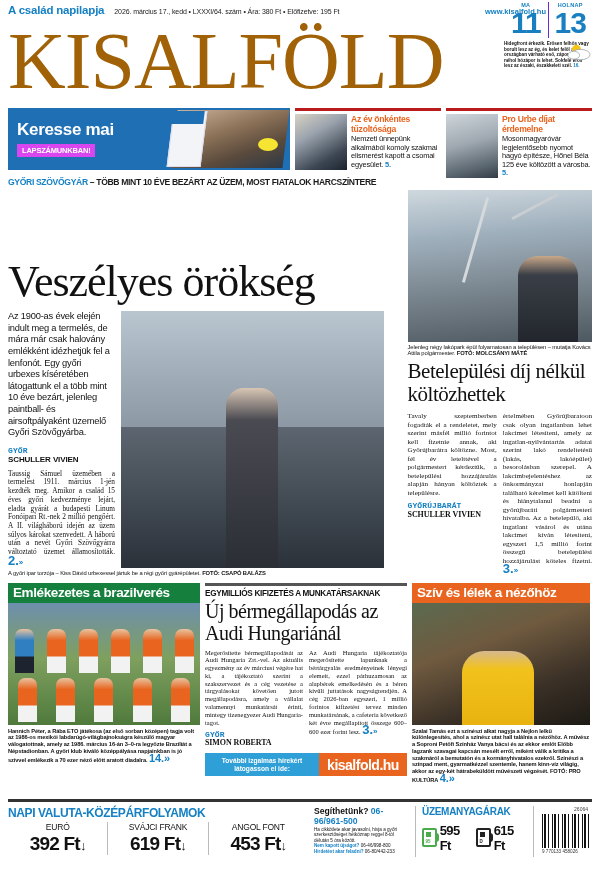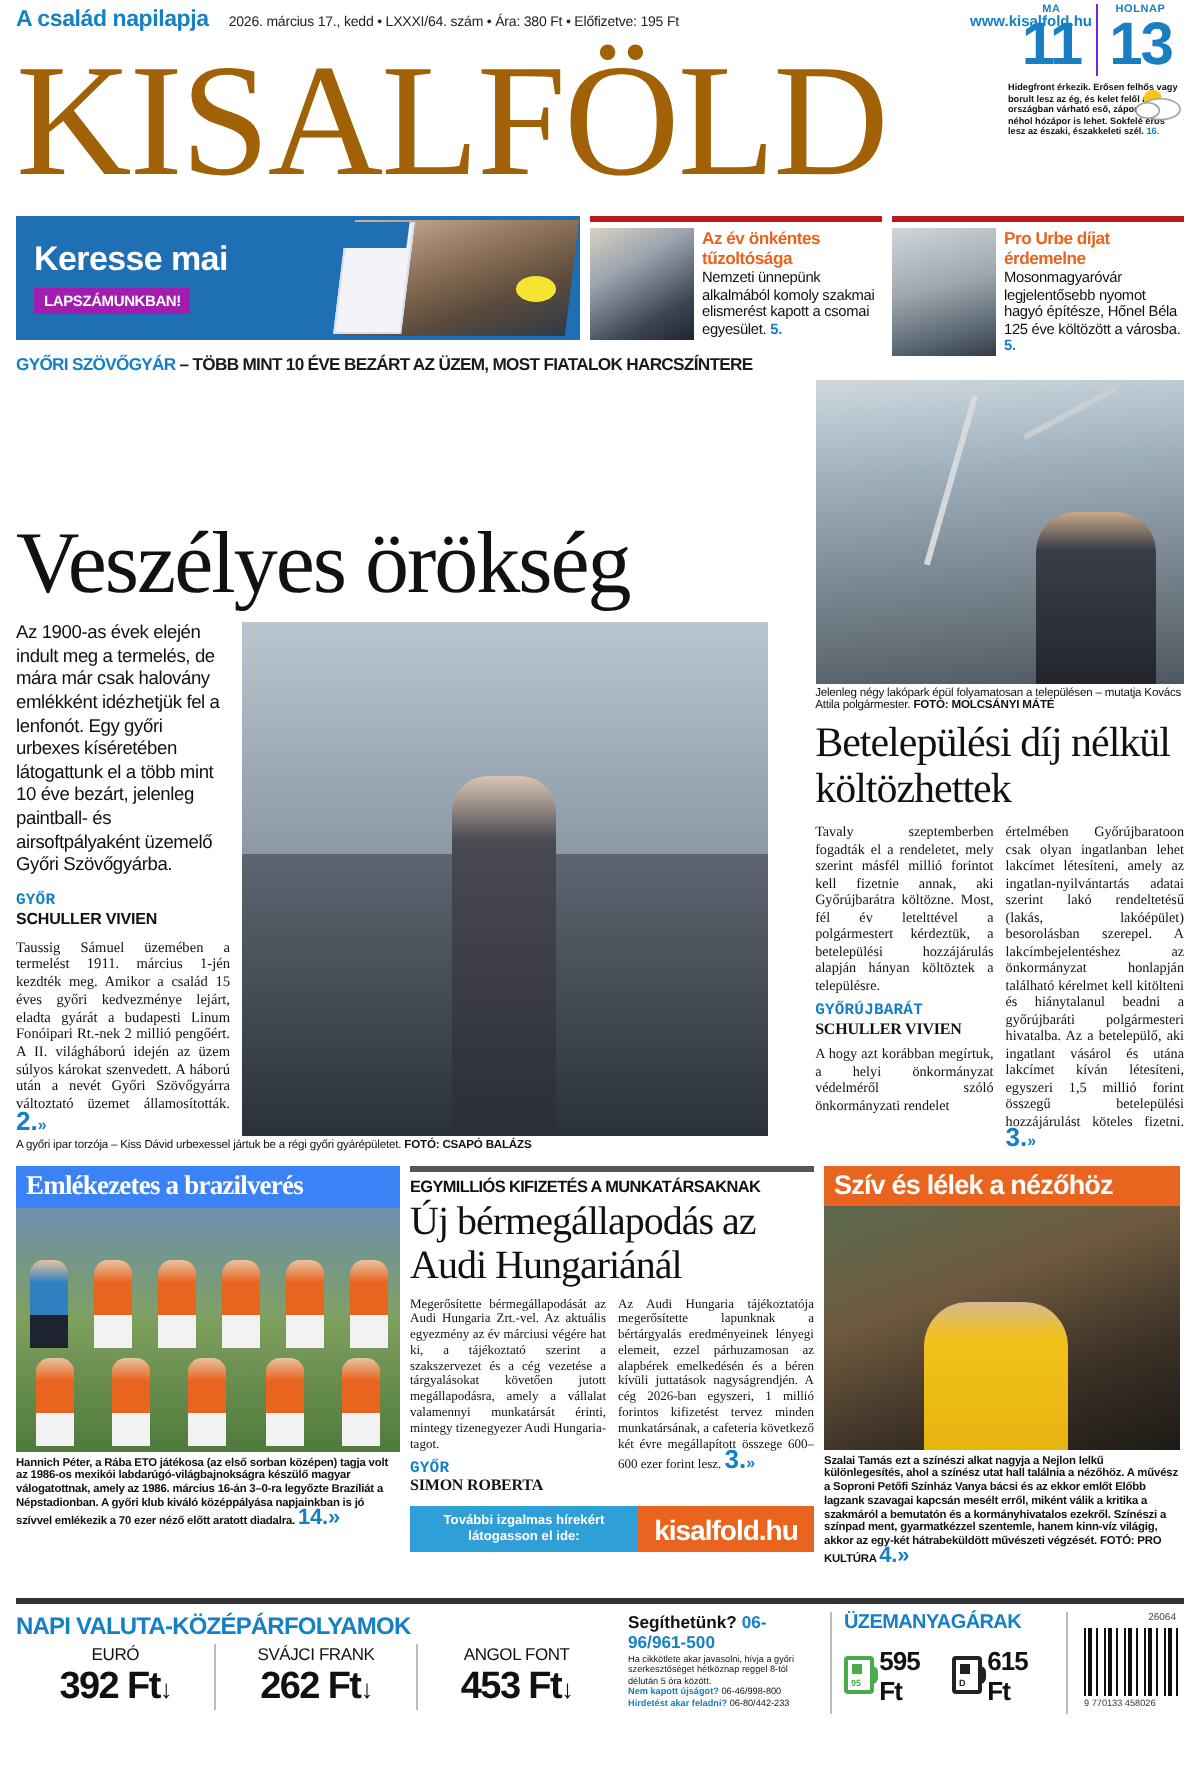--- a/index.html
+++ b/index.html
@@ -39,21 +39,21 @@
   .wx-lbl { font-size: 5.5px; font-weight: bold; color: #1580c4; letter-spacing: 0.3px; }
   .wx-val { font-size: 30px; font-weight: bold; color: #1a7fc1; line-height: 30px; letter-spacing: -1px; }
   .wx-text { font-size: 4.6px; line-height: 5.6px; color: #111; margin-top: 3px; font-weight: bold; position: relative; }
   .wx-text .pg { color: #1580c4; }
   .wx-icon { position: absolute; right: 0; top: 2px; width: 26px; height: 18px; }
 
   
   .promostrip { display: flex; gap: 5px; height: 62px; margin-top: 2px; }
   .promo-ad { width: 282px; background: #1f6fb5; position: relative; overflow: hidden; }
   .promo-ad .pa-head { position: absolute; left: 9px; top: 12px; color: #fff; font-size: 17px; font-weight: bold; letter-spacing: -0.3px; }
-  .promo-ad .pa-sub { position: absolute; left: 9px; top: 36px; background: #a21caf; color: #fff; font-size: 7.5px; font-weight: bold; padding: 2px 5px; letter-spacing: -0.2px; }
+  .promo-ad .pa-sub { position: absolute; left: 9px; top: 36px; background: #d946ef; color: #fff; font-size: 7.5px; font-weight: bold; padding: 2px 5px; letter-spacing: -0.2px; }
   .promo-ad .pa-mag { position: absolute; right: 4px; top: 2px; width: 112px; height: 58px;
       background: linear-gradient(160deg,#cbb29a 0%,#8c7258 40%,#5b4a3c 70%,#2e3a46 100%); transform: skewX(-7deg); }
   .promo-ad .pa-mag2 { position: absolute; right: 86px; top: 3px; width: 34px; height: 56px; background: #f2f4f7; transform: skewX(-7deg); border: 1px solid #dde; }
   .promo-ad .pa-band { position: absolute; right: 86px; top: 3px; width: 34px; height: 13px; background: #1f6fb5; transform: skewX(-7deg); }
   .promo-ad .pa-dot { position: absolute; right: 12px; top: 30px; width: 20px; height: 13px; background: #f5e532; border-radius: 50%; }
 
   .teaser { flex: 1; display: flex; flex-direction: column; border-top: 3px solid #b91c1c; padding-top: 3px; }
   .teaser-inner { display: flex; gap: 4px; flex: 1; }
   .t-photo { width: 52px; background: #6f7e8c; flex-shrink: 0; position: relative; overflow: hidden; }
   .t-photo.p1 { background: linear-gradient(150deg,#d8d2c4 0%,#9aa3ad 35%,#3c4652 75%,#1d2430 100%); }
@@ -101,21 +101,21 @@
   .rc-col { flex: 1; font-family: "Liberation Serif", serif; font-size: 7.1px; line-height: 8.5px; text-align: justify; }
   .rc-byline { margin: 5px 0 4px 0; }
 
   
   .bottom { display: flex; gap: 5px; margin-top: 7px; height: 208px; }
   .panel { position: relative; }
   .panel-a { width: 192px; }
   .panel-b { width: 202px; }
   .panel-c { width: 178px; }
   .pbar { color: #fff; font-size: 13.5px; font-weight: bold; padding: 2px 5px 3px 5px; letter-spacing: -0.4px; }
-  .pbar.green { background: #3b82f6; font-family: Liberation Serif, serif; }
+  .pbar.green { background: #15803d; }
   .pbar.orange { background: #e8641f; }
   .p-photo { height: 122px; position: relative; overflow: hidden; }
   .p-photo.team { background: linear-gradient(180deg,#6d8fae 0%,#7fa05f 45%,#4f7a3c 100%); }
   .p-photo.team .row1, .p-photo.team .row2 { position: absolute; left: 0; right: 0; display: flex; justify-content: space-around; }
   .p-photo.team .row1 { top: 22%; }
   .p-photo.team .row2 { top: 62%; }
   .p-photo.team .pl { width: 19px; height: 44px; background: linear-gradient(180deg,#e8c3a0 0%,#e8641f 26%,#e8641f 62%,#f2f2f2 63%,#f2f2f2 100%); border-radius: 7px 7px 0 0; }
   .p-photo.team .pl.gk { background: linear-gradient(180deg,#e8c3a0 0%,#2f7fc1 26%,#2f7fc1 62%,#1d2430 63%,#1d2430 100%); }
   .p-photo.man { background: linear-gradient(160deg,#5b6a4f 0%,#6f5a3f 35%,#3a3026 70%,#1d1a15 100%); }
   .p-photo.man .jacket { position: absolute; left: 28%; bottom: 0; width: 72px; height: 74px; background: linear-gradient(180deg,#d6b98e 0%,#f2c21c 24%,#e8b310 100%); border-radius: 22px 22px 0 0; }
@@ -286,21 +286,20 @@
         </div>
         <div class="rc-head">Betelepülési díj nélkül költözhettek</div>
 
         <div class="rc-cols">
           <div class="rc-col">
             <div>Tavaly szeptemberben fogadták el a rendeletet, mely szerint másfél millió forintot kell fizetnie annak, aki Győrújbarátra költözne. Most, fél év letelttével a polgármestert kérdeztük, a betelepülési hozzájárulás alapján hányan költöztek a településre.</div>
             <div class="rc-byline">
               <div class="by-city">GYŐRÚJBARÁT</div>
               <div class="by-name">SCHULLER VIVIEN</div>
             </div>
-            <div>A hogy azt korábban megírtuk, a helyi önkormányzat védelméről szóló önkormányzati rendelet</div>
           </div>
           <div class="rc-col">
             <span>értelmében Győrújbaratoon csak olyan ingatlanban lehet lakcímet létesíteni, amely az ingatlan-nyilvántartás adatai szerint lakó rendeltetésű (lakás, lakóépület) besorolásban szerepel. A lakcímbejelentéshez az önkormányzat honlapján található kérelmet kell kitölteni és hiánytalanul beadni a győrújbaráti polgármesteri hivatalba. Az a betelepülő, aki ingatlant vásárol és utána lakcímet kíván létesíteni, egyszeri 1,5 millió forint összegű betelepülési hozzájárulást köteles fizetni.</span>
             <span class="pageref"><span>3.</span><span class="arr">»</span></span>
           </div>
         </div>
       </div>
     </div>
   </div>
 
@@ -370,21 +369,21 @@
 
     <div class="fx">
       <div class="fx-title">NAPI VALUTA-KÖZÉPÁRFOLYAMOK</div>
       <div class="fx-row">
         <div class="fx-cell">
           <div class="fx-lbl">EURÓ</div>
           <div class="fx-val"><span>392 Ft</span><span class="arrow">↓</span></div>
         </div>
         <div class="fx-cell">
           <div class="fx-lbl">SVÁJCI FRANK</div>
-          <div class="fx-val"><span>262 Ft</span><span class="arrow">↓</span></div>
+          <div class="fx-val"><span>619 Ft</span><span class="arrow">↓</span></div>
         </div>
         <div class="fx-cell">
           <div class="fx-lbl">ANGOL FONT</div>
           <div class="fx-val"><span>453 Ft</span><span class="arrow">↓</span></div>
         </div>
       </div>
     </div>
 
     <div class="help">
       <div class="help-title">

